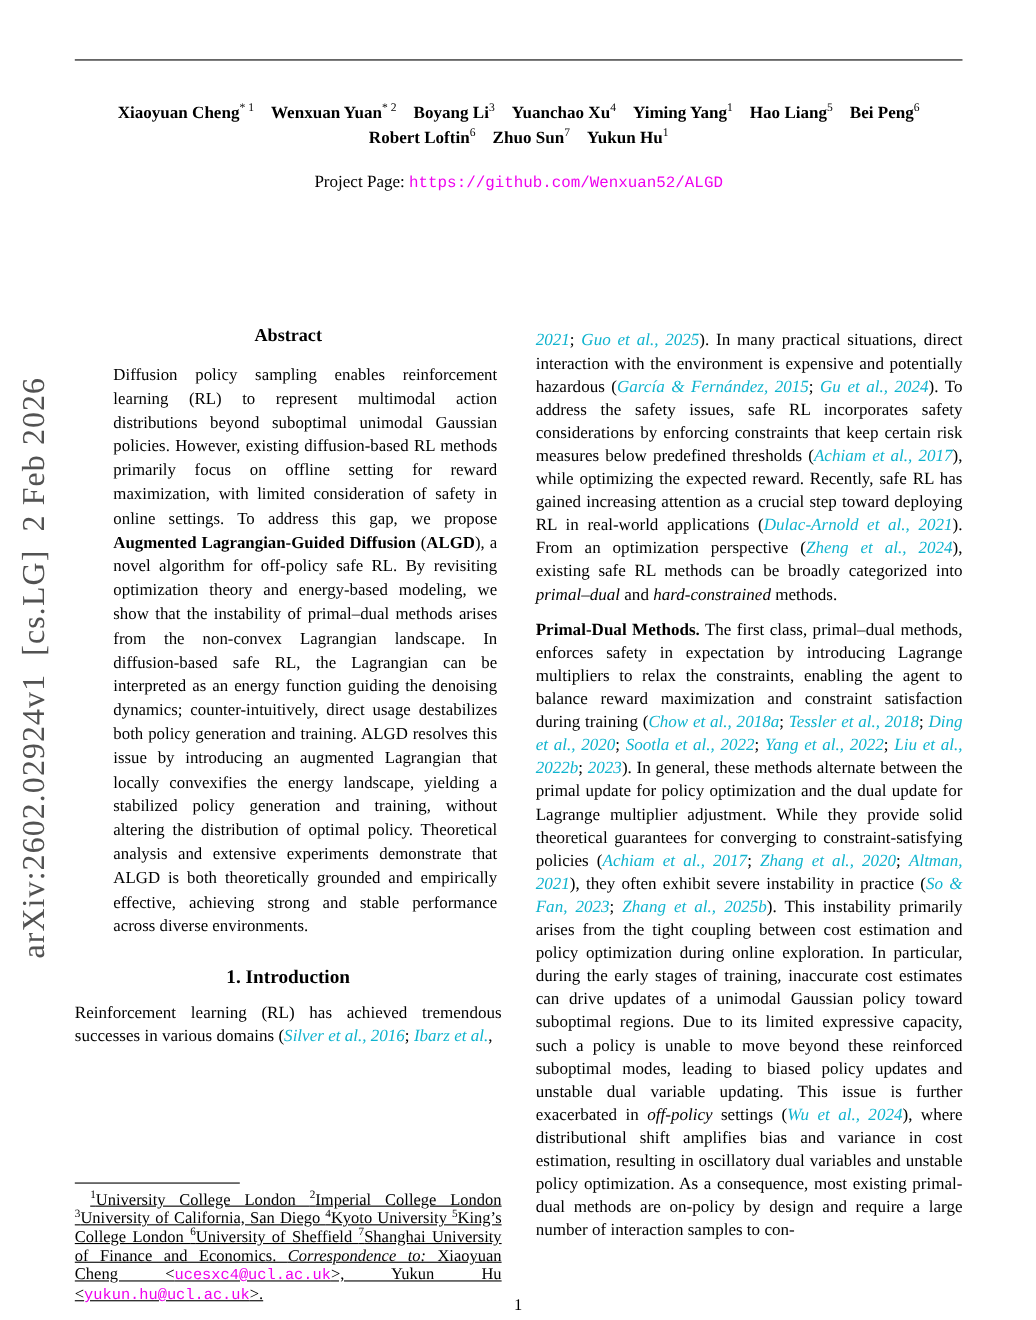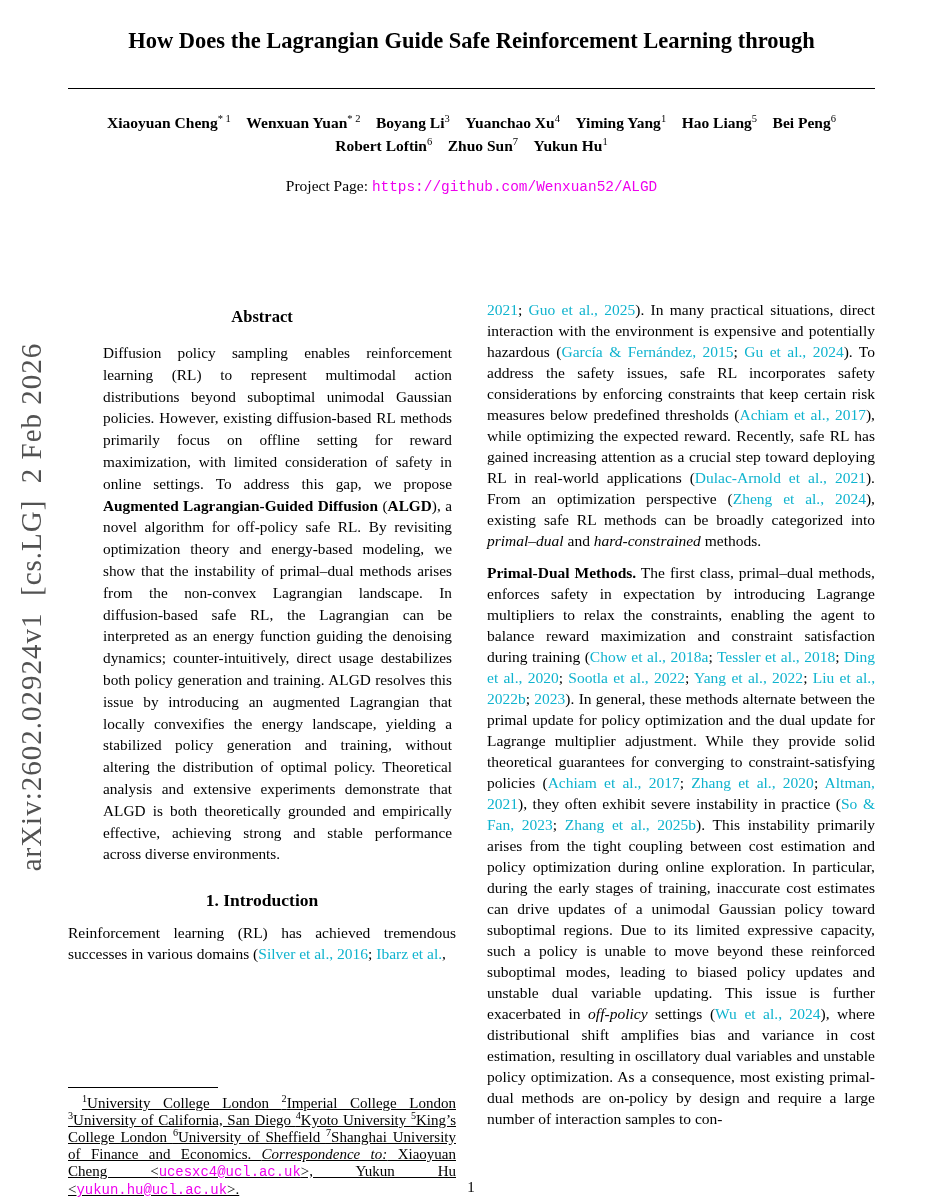--- a/index.html
+++ b/index.html
@@ -17,38 +17,38 @@
     transform:rotate(-90deg); transform-origin:center;
     font-size:29px; letter-spacing:1px; color:var(--banner,#525252);
     text-align:center; white-space:nowrap;
   }
 
   
   .header { position:absolute; left:68px; top:24px; width:807px; text-align:center; }
   .title { font-size:22.5px; font-weight:700; line-height:34px; }
   .title .title-line { display:block; }
   .header-rule { height:0; border-top:1.2px solid #000; margin-top:30px; }
-  .authors { margin-top:22px; }
+  .authors { margin-top:36px; }
   .authors-line { font-size:15.5px; line-height:23px; font-weight:400; }
   .equal-note { margin-top:12px; font-style:italic; font-size:15px; }
   .project-line { margin-top:20px; font-size:15.5px; }
 
   
-  .seg-c { color:var(--cite,#0fb3ce); }
+  .seg-c { color:var(--cite,#0fb3ce);font-style:italic; }
   .seg-b { font-weight:700; }
   .seg-i { font-style:italic; }
   .seg-u {
     font-family:"Liberation Mono","DejaVu Sans Mono",monospace;
     color:var(--url,#ee00ee); font-size:0.93em; text-decoration:none; cursor:pointer;
   }
   sup { font-size:68%; line-height:0; vertical-align:super; }
 
   
   .col { position:absolute; width:388px; font-size:15.5px; }
-  .col-left  { left:68px;  top:307px; height:892px; }
+  .col-left  { left:68px;  top:295px; height:892px; }
   .col-right { left:487px; top:299px; }
   .body-par { text-align:justify; line-height:21px; hyphens:auto; -webkit-hyphens:auto; }
   .par-gap { margin-top:11px; }
 
   .abstract-heading { font-size:16.5px; font-weight:700; text-align:center; margin-bottom:15px; }
   .abstract-body {
     margin-left:35px; margin-right:4px;
     font-size:15.3px; line-height:21.8px; text-align:justify;
     hyphens:auto; -webkit-hyphens:auto;
   }
@@ -67,21 +67,20 @@
 </style>
 </head>
 <body>
 
 <div class="page">
 
   <div class="banner">arXiv:2602.02924v1&nbsp;&nbsp;[cs.LG]&nbsp;&nbsp;2 Feb 2026</div>
 
   <header class="header">
     <h1 class="title">
-      <span class="title-line">How Does the Lagrangian Guide Safe Reinforcement Learning through</span>
     </h1>
     <div class="header-rule"></div>
     <div class="authors">
       <div class="authors-line"><span class="seg-b">Xiaoyuan Cheng</span><sup>* 1</sup>  <span class="seg-b">Wenxuan Yuan</span><sup>* 2</sup>  <span class="seg-b">Boyang Li</span><sup>3</sup>  <span class="seg-b">Yuanchao Xu</span><sup>4</sup>  <span class="seg-b">Yiming Yang</span><sup>1</sup>  <span class="seg-b">Hao Liang</span><sup>5</sup>  <span class="seg-b">Bei Peng</span><sup>6</sup></div>
       <div class="authors-line"><span class="seg-b">Robert Loftin</span><sup>6</sup>  <span class="seg-b">Zhuo Sun</span><sup>7</sup>  <span class="seg-b">Yukun Hu</span><sup>1</sup></div>
     </div>
     <div class="project-line">
       <span>Project Page: </span><a class="seg-u">https://github.com/Wenxuan52/ALGD</a>
     </div>
   </header>

